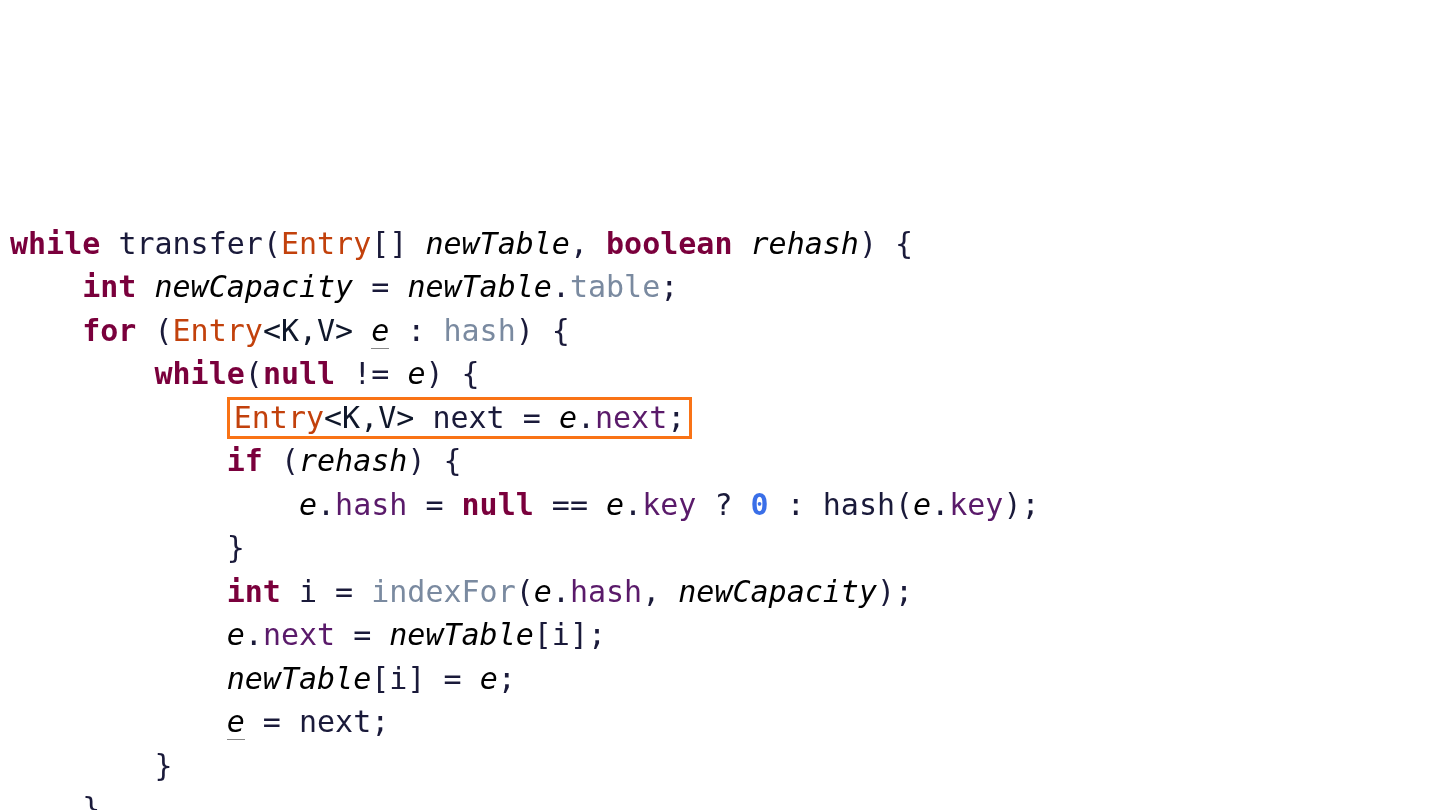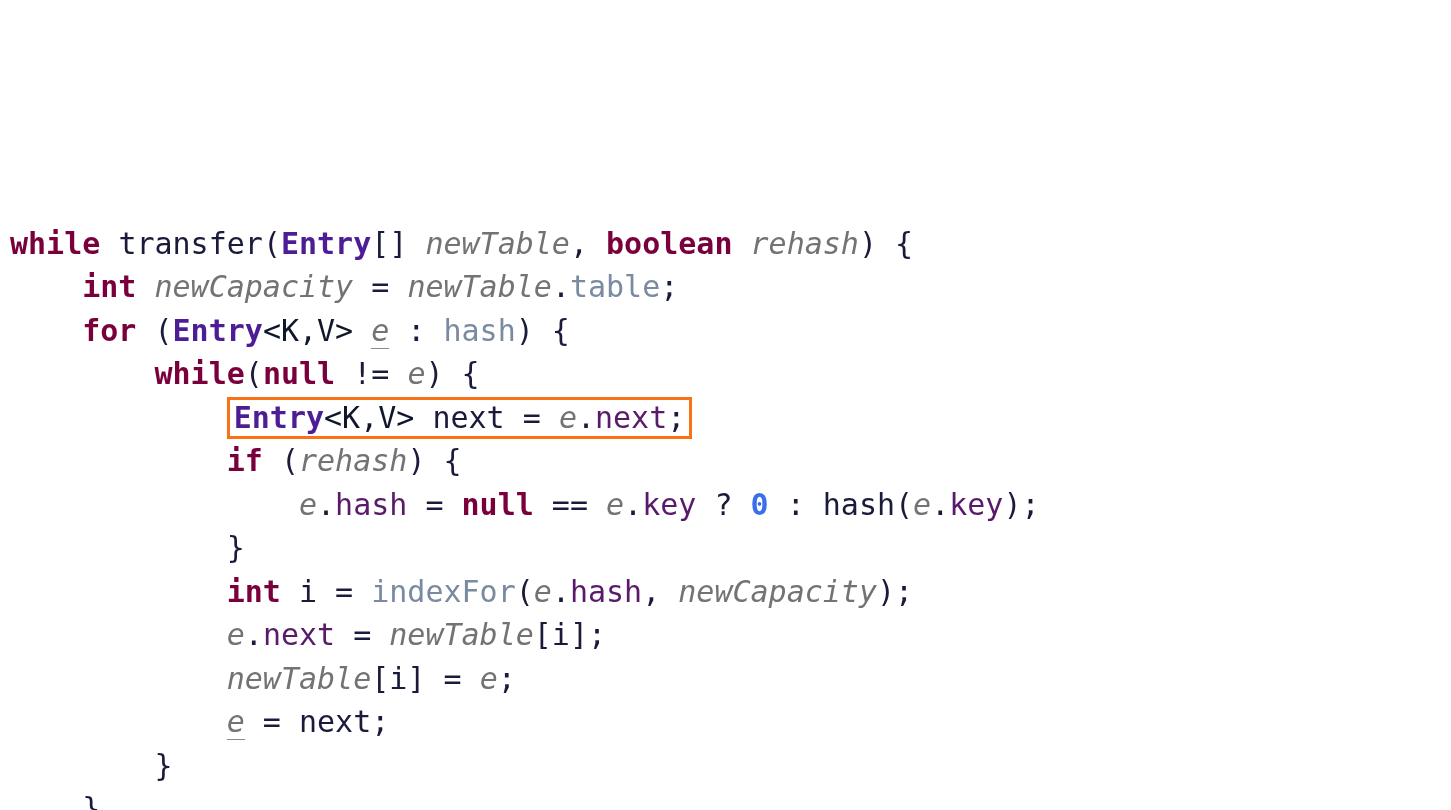--- a/index.html
+++ b/index.html
@@ -9,23 +9,23 @@
     font-family: "Menlo", "Monaco", "Consolas", monospace;
     font-size: 30px;
     line-height: 1.45;
     white-space: pre;
     color: #1a1a3a;
   }
   .code-block {
     padding: 4px 10px;
   }
   .kw { color: #7a003c; font-weight: bold; }      
-  .type { color: #4c1d95; font-weight: bold; }                        
+  .type { color: #c2410c; }                        
   .typevar { color: #0f172a; }                     
-  .param { font-style: italic; color: #737373; }   
+  .param { font-style: italic; color: #000000; }   
   .field { color: #5a1a6a; }                       
   .func { color: #7a8aa0; }
   .num { color: #3a6fe8; font-weight: bold; }
   .under { border-bottom: 1px solid #888; }
   .hlbox { border: 3px solid #f97316; padding: 0 4px; display: inline-block; line-height: 1.2; }
 </style>
 </head>
 <body>
 
 

